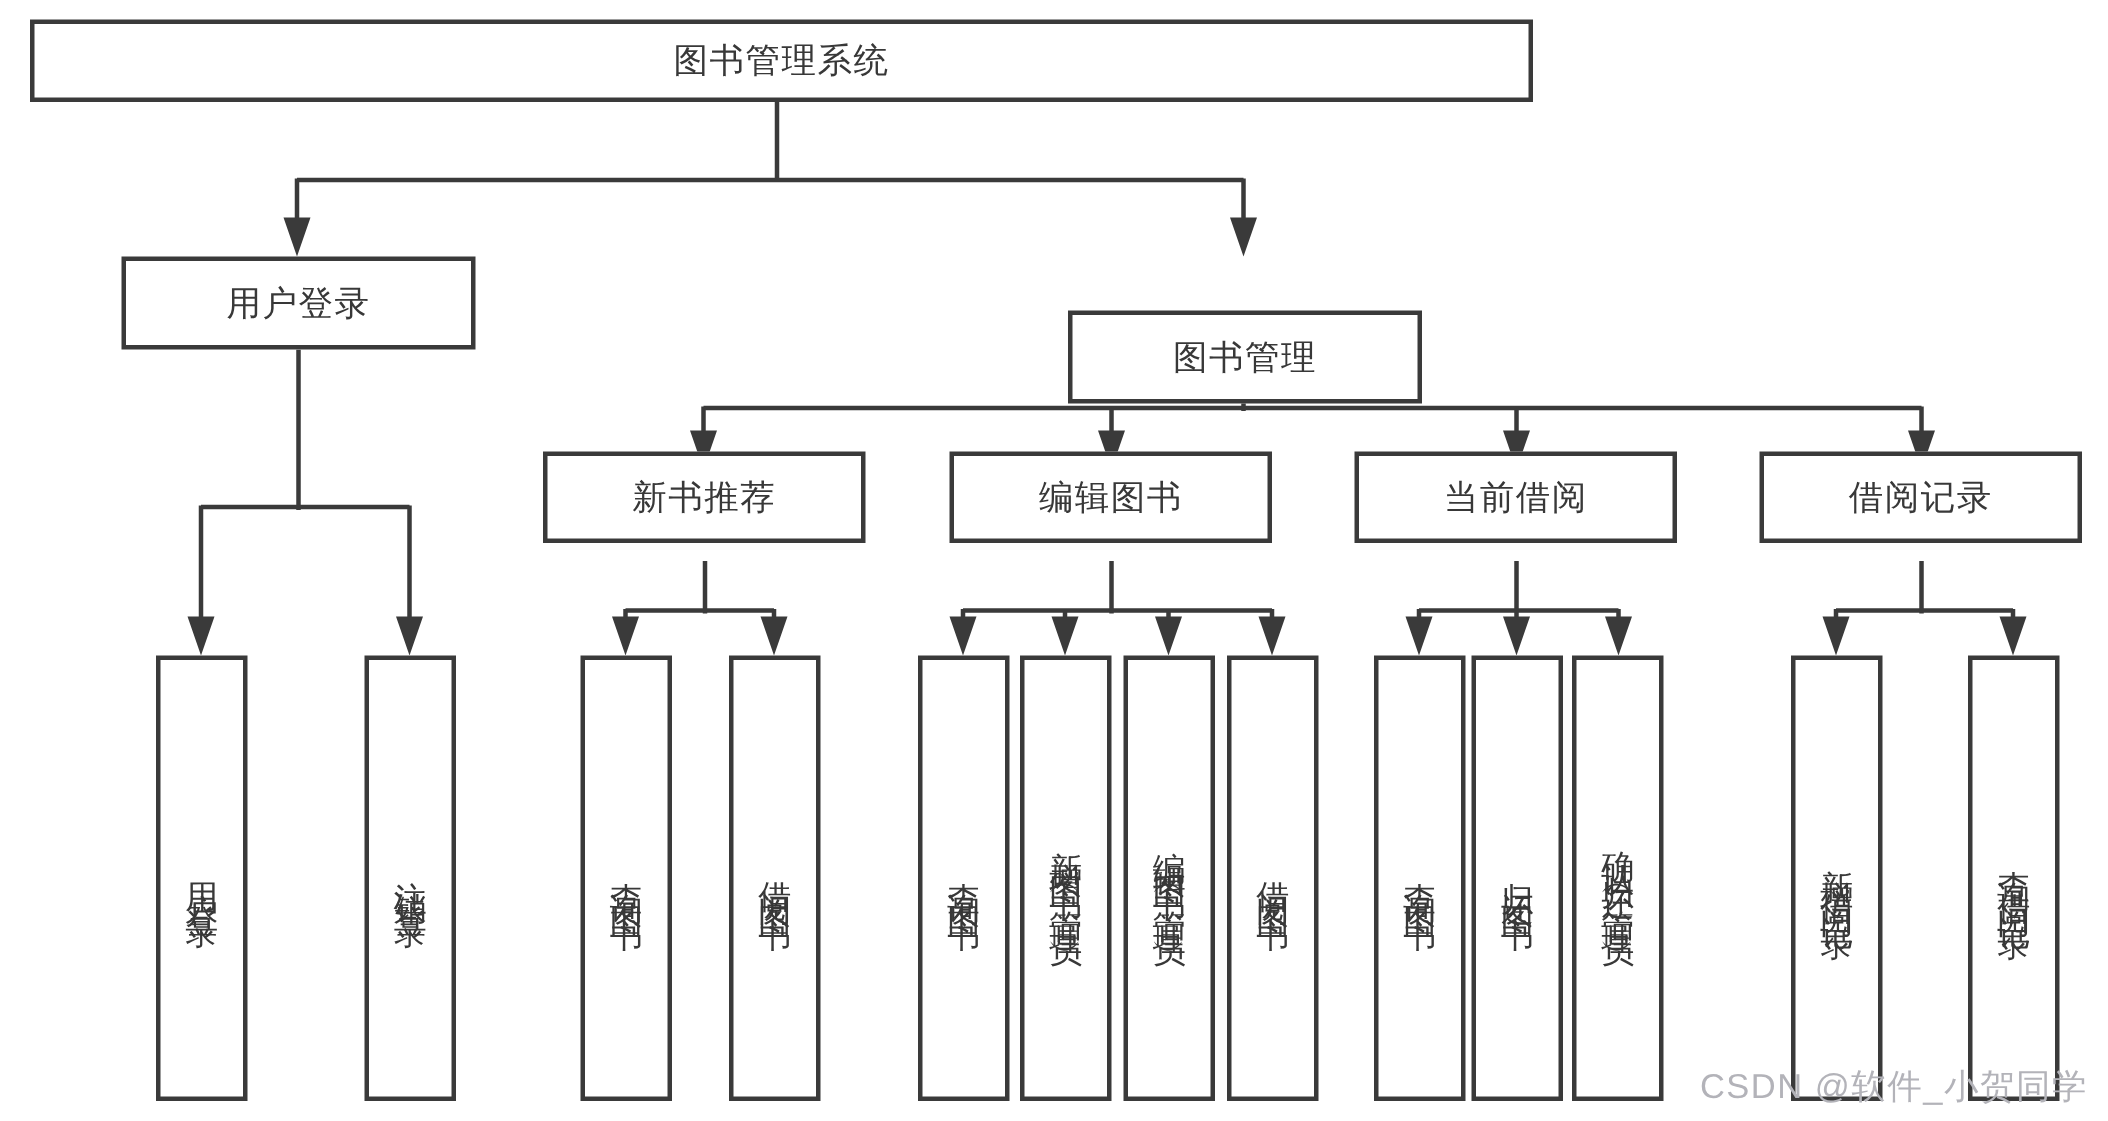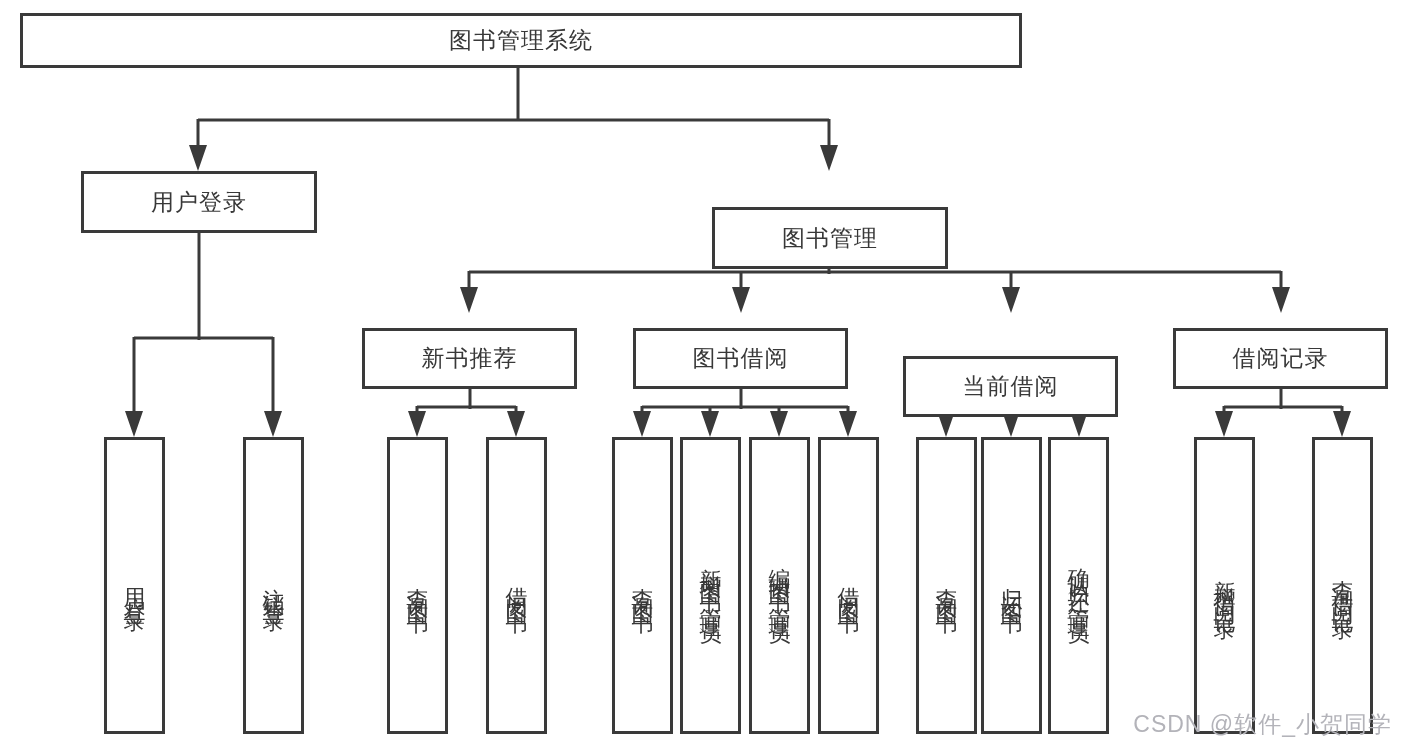--- a/index.html
+++ b/index.html
@@ -25,21 +25,21 @@
     background:#fff;
     display:flex;
     align-items:center;
     justify-content:center;
     color:var(--text);
     z-index:2;
   }
   .hbox{font-size:23px;letter-spacing:1px;}
   .root{left:20px;top:13px;width:1002px;height:55px;}
   .lvl2{top:171px;width:236px;height:62px;}
-  .lvl3{top:328px;width:215px;height:61px;}
+  .lvl3{top:301px;width:215px;height:61px;}
   .leaf{
     top:437px;width:61px;height:297px;
     writing-mode:vertical-rl;
     text-orientation:mixed;
     white-space:nowrap;
     font-size:22px;
     letter-spacing:8px;
     line-height:1;
   }
   .watermark{
@@ -104,22 +104,22 @@
         M1224 437l-9 -26h18z M1342 437l-9 -26h18z"></path>
     </g>
   </svg>
 
   <div class="box hbox root">图书管理系统</div>
 
   <div class="box hbox lvl2" style="left:81px;">用户登录</div>
   <div class="box hbox lvl2" style="left:712px;margin-top:36px;">图书管理</div>
 
   <div class="box hbox lvl3" style="left:362px;">新书推荐</div>
-  <div class="box hbox lvl3" style="left:633px;">图书借阅</div>
-  <div class="box hbox lvl3" style="left:903px;margin-top:28px;">当前借阅</div>
+  <div class="box hbox lvl3" style="left:633px;">编辑图书</div>
+  <div class="box hbox lvl3" style="left:903px;">当前借阅</div>
   <div class="box hbox lvl3" style="left:1173px;">借阅记录</div>
 
   <div class="box leaf" style="left:104px;">用户登录</div>
   <div class="box leaf" style="left:243px;">注销登录</div>
 
   <div class="box leaf" style="left:387px;">查询图书</div>
   <div class="box leaf" style="left:486px;">借阅图书</div>
 
   <div class="box leaf" style="left:612px;">查询图书</div>
   <div class="box leaf" style="left:680px;">新增图书（管理员）</div>

